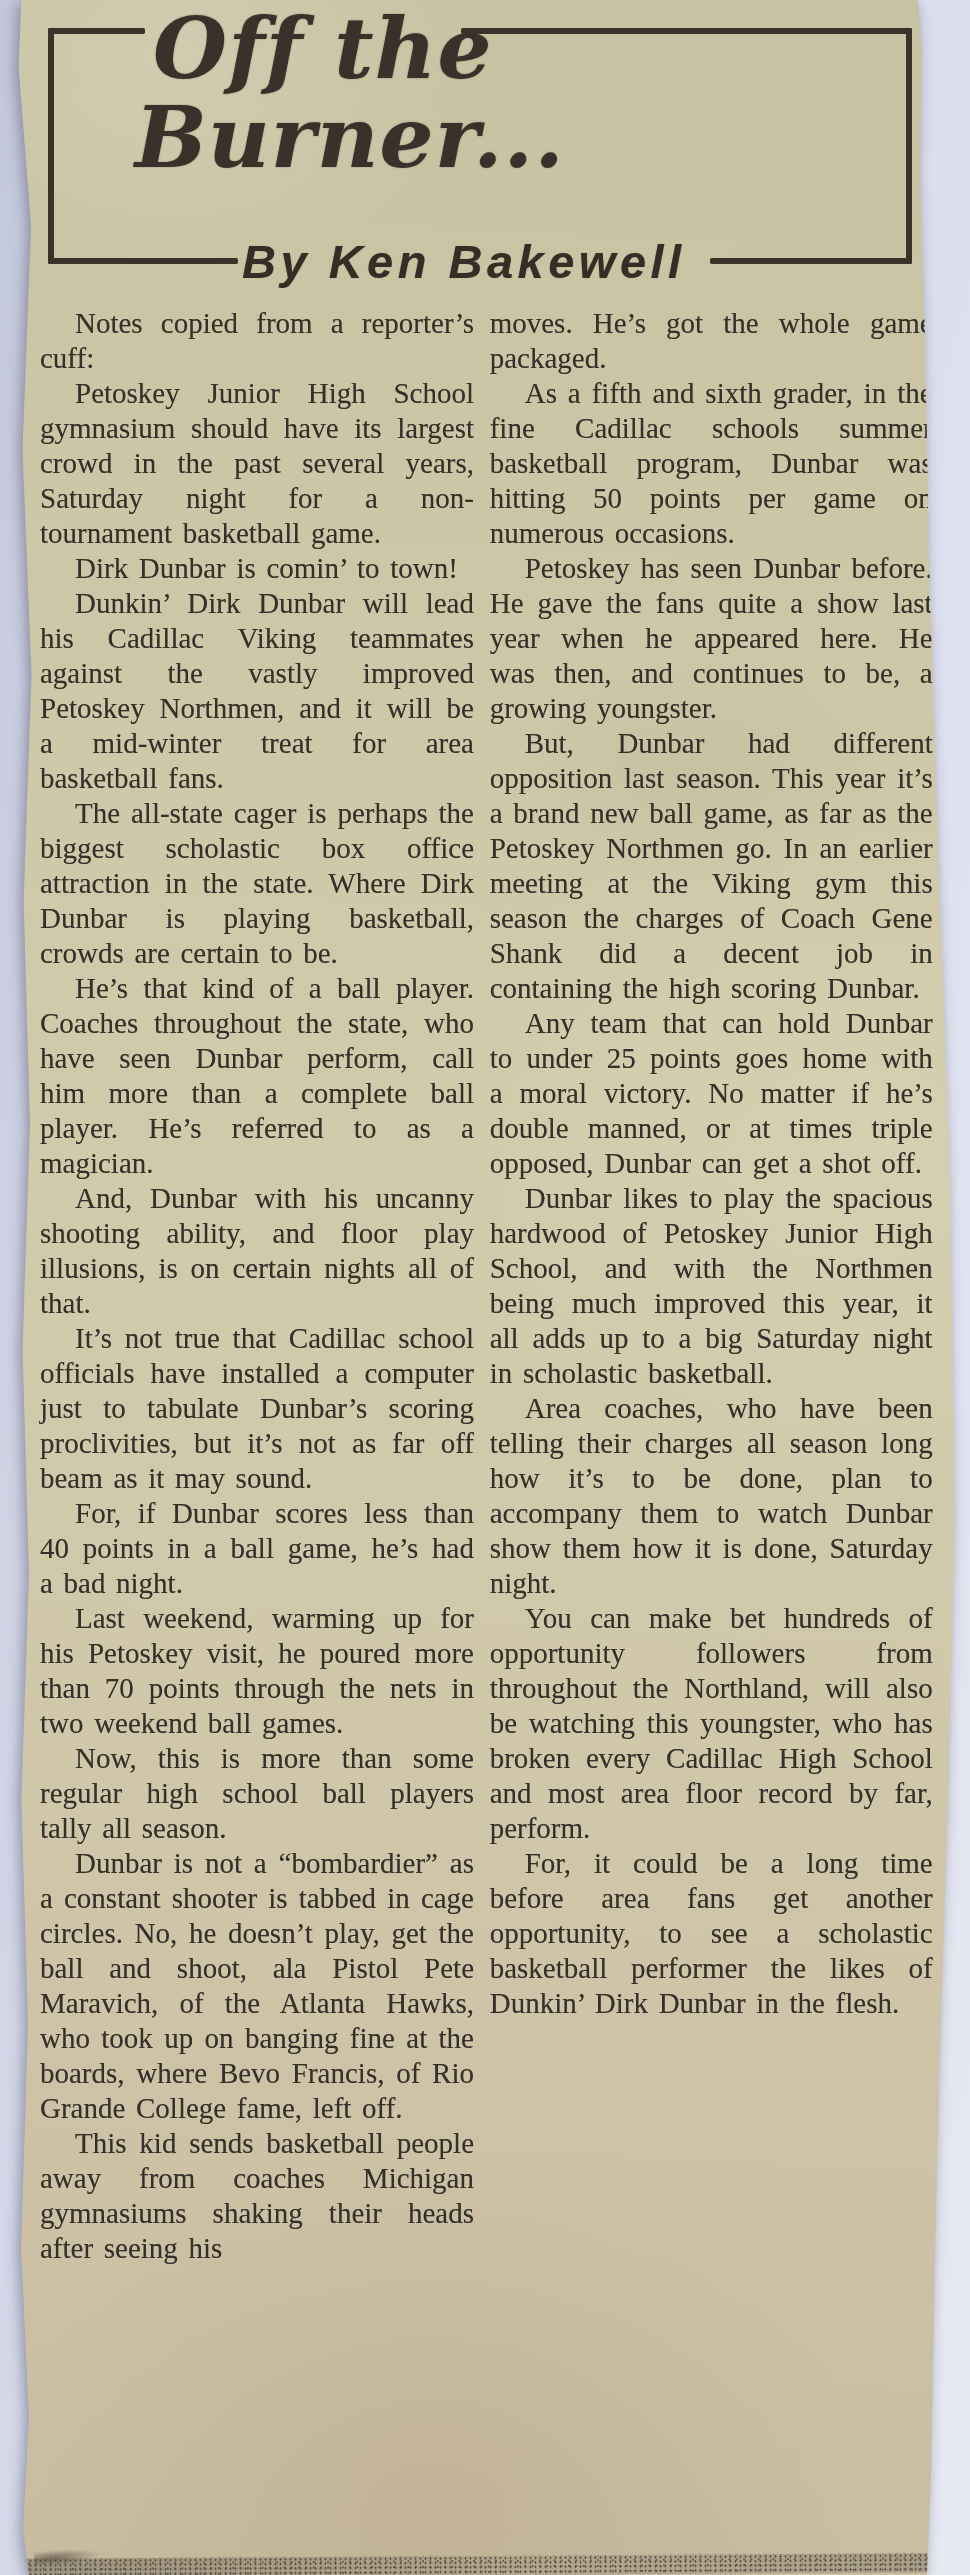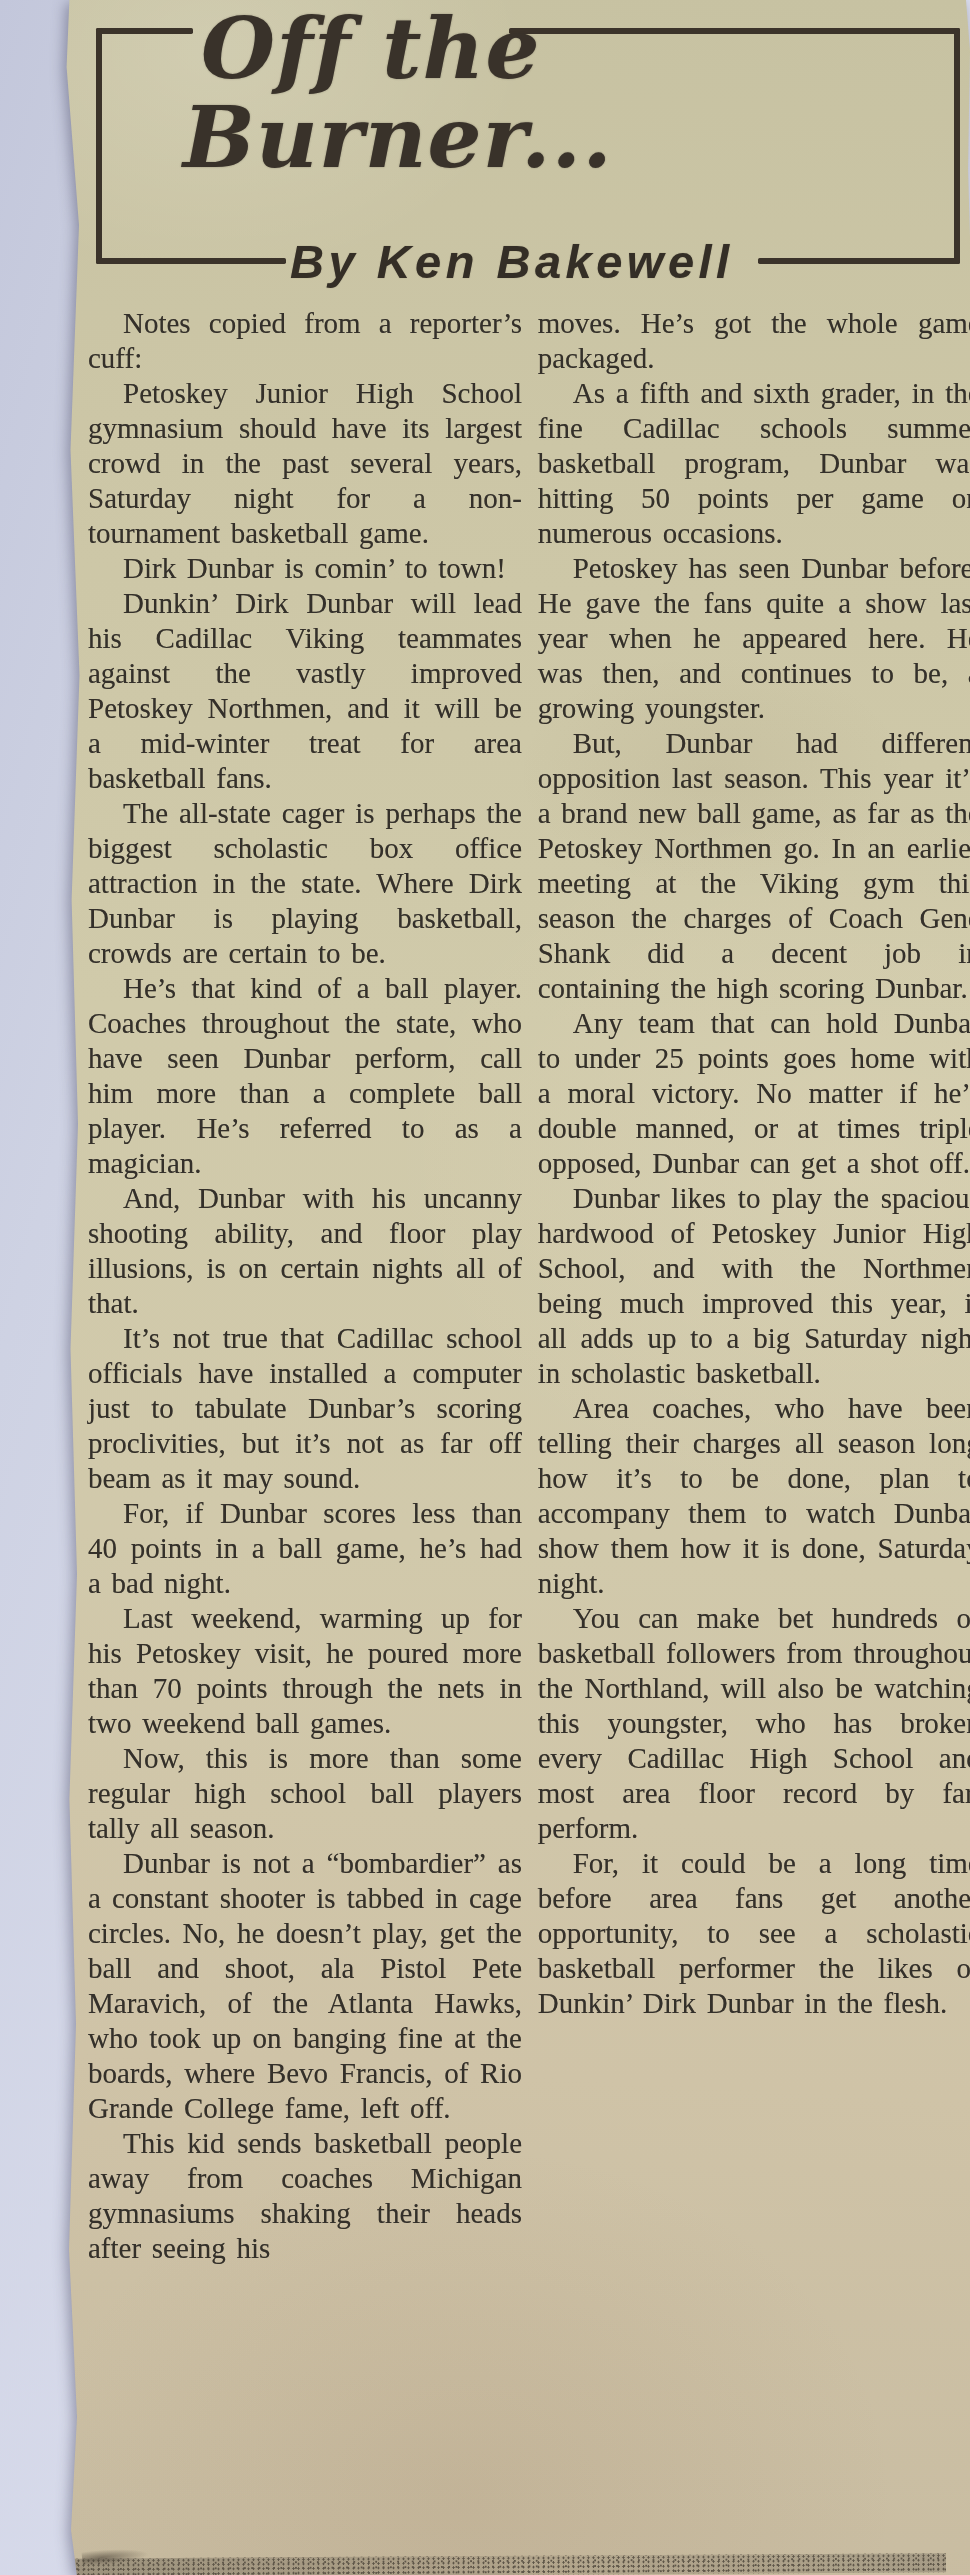--- a/index.html
+++ b/index.html
@@ -11,21 +11,20 @@
   }
   html,body{margin:0;padding:0;}
   body{
     width:971px;height:2576px;position:relative;overflow:hidden;
     font-family:"Liberation Serif", serif;
     background:linear-gradient(105deg,var(--scan1) 0%,#ced2e3 22%,#dadded 55%,var(--scan2) 100%);
   }
   .paper-wrap{
     position:absolute;inset:0;
     filter:drop-shadow(-2.8px 3.4px 6.7px rgba(55,55,85,.45));
-    margin-left:48px;
   }
   .paper{
     position:absolute;inset:0;
     background:
       radial-gradient(ellipse 506px 365px at 18% 2%, rgba(255,255,248,.16), transparent 62%),
       radial-gradient(ellipse 731px 562px at 88% 45%, rgba(255,242,222,.13), transparent 65%),
       radial-gradient(ellipse 618px 506px at 45% 97%, rgba(140,105,75,.12), transparent 70%),
       radial-gradient(ellipse 281px 169px at 72% 30%, rgba(120,100,70,.07), transparent 70%),
       linear-gradient(183deg,#c7c2a2 0%,#ccc6a6 18%,#d0caaa 40%,#d1c9ab 60%,#cfc3a7 80%,#c8bca1 100%);
     clip-path:polygon(
@@ -144,21 +143,21 @@
           <p>This kid sends basketball people away from coaches Michigan gymnasiums shaking their heads after seeing his</p>
         </div>
       <div class="col col-right">
           <p>moves. He’s got the whole game packaged.</p>
           <p>As a fifth and sixth grader, in the fine Cadillac schools summer basketball program, Dunbar was hitting 50 points per game on numerous occasions.</p>
           <p>Petoskey has seen Dunbar before. He gave the fans quite a show last year when he appeared here. He was then, and continues to be, a growing youngster.</p>
           <p>But, Dunbar had different opposition last season. This year it’s a brand new ball game, as far as the Petoskey Northmen go. In an earlier meeting at the Viking gym this season the charges of Coach Gene Shank did a decent job in containing the high scoring Dunbar.</p>
           <p>Any team that can hold Dunbar to under 25 points goes home with a moral victory. No matter if he’s double manned, or at times triple opposed, Dunbar can get a shot off.</p>
           <p>Dunbar likes to play the spacious hardwood of Petoskey Junior High School, and with the Northmen being much improved this year, it all adds up to a big Saturday night in scholastic basketball.</p>
           <p>Area coaches, who have been telling their charges all season long how it’s to be done, plan to accompany them to watch Dunbar show them how it is done, Saturday night.</p>
-          <p>You can make bet hundreds of basketball followers from throughout the Northland, will also be watching this youngster, who has broken every Cadillac High School and most area floor record by far, perform.</p>
+          <p>You can make bet hundreds of opportunity followers from throughout the Northland, will also be watching this youngster, who has broken every Cadillac High School and most area floor record by far, perform.</p>
           <p>For, it could be a long time before area fans get another opportunity, to see a scholastic basketball performer the likes of Dunkin’ Dirk Dunbar in the flesh.</p>
         </div>
     </div>
 
     <div class="smudge"></div>
     <div class="halftone"></div>
   </div>
 </div>
 
 

